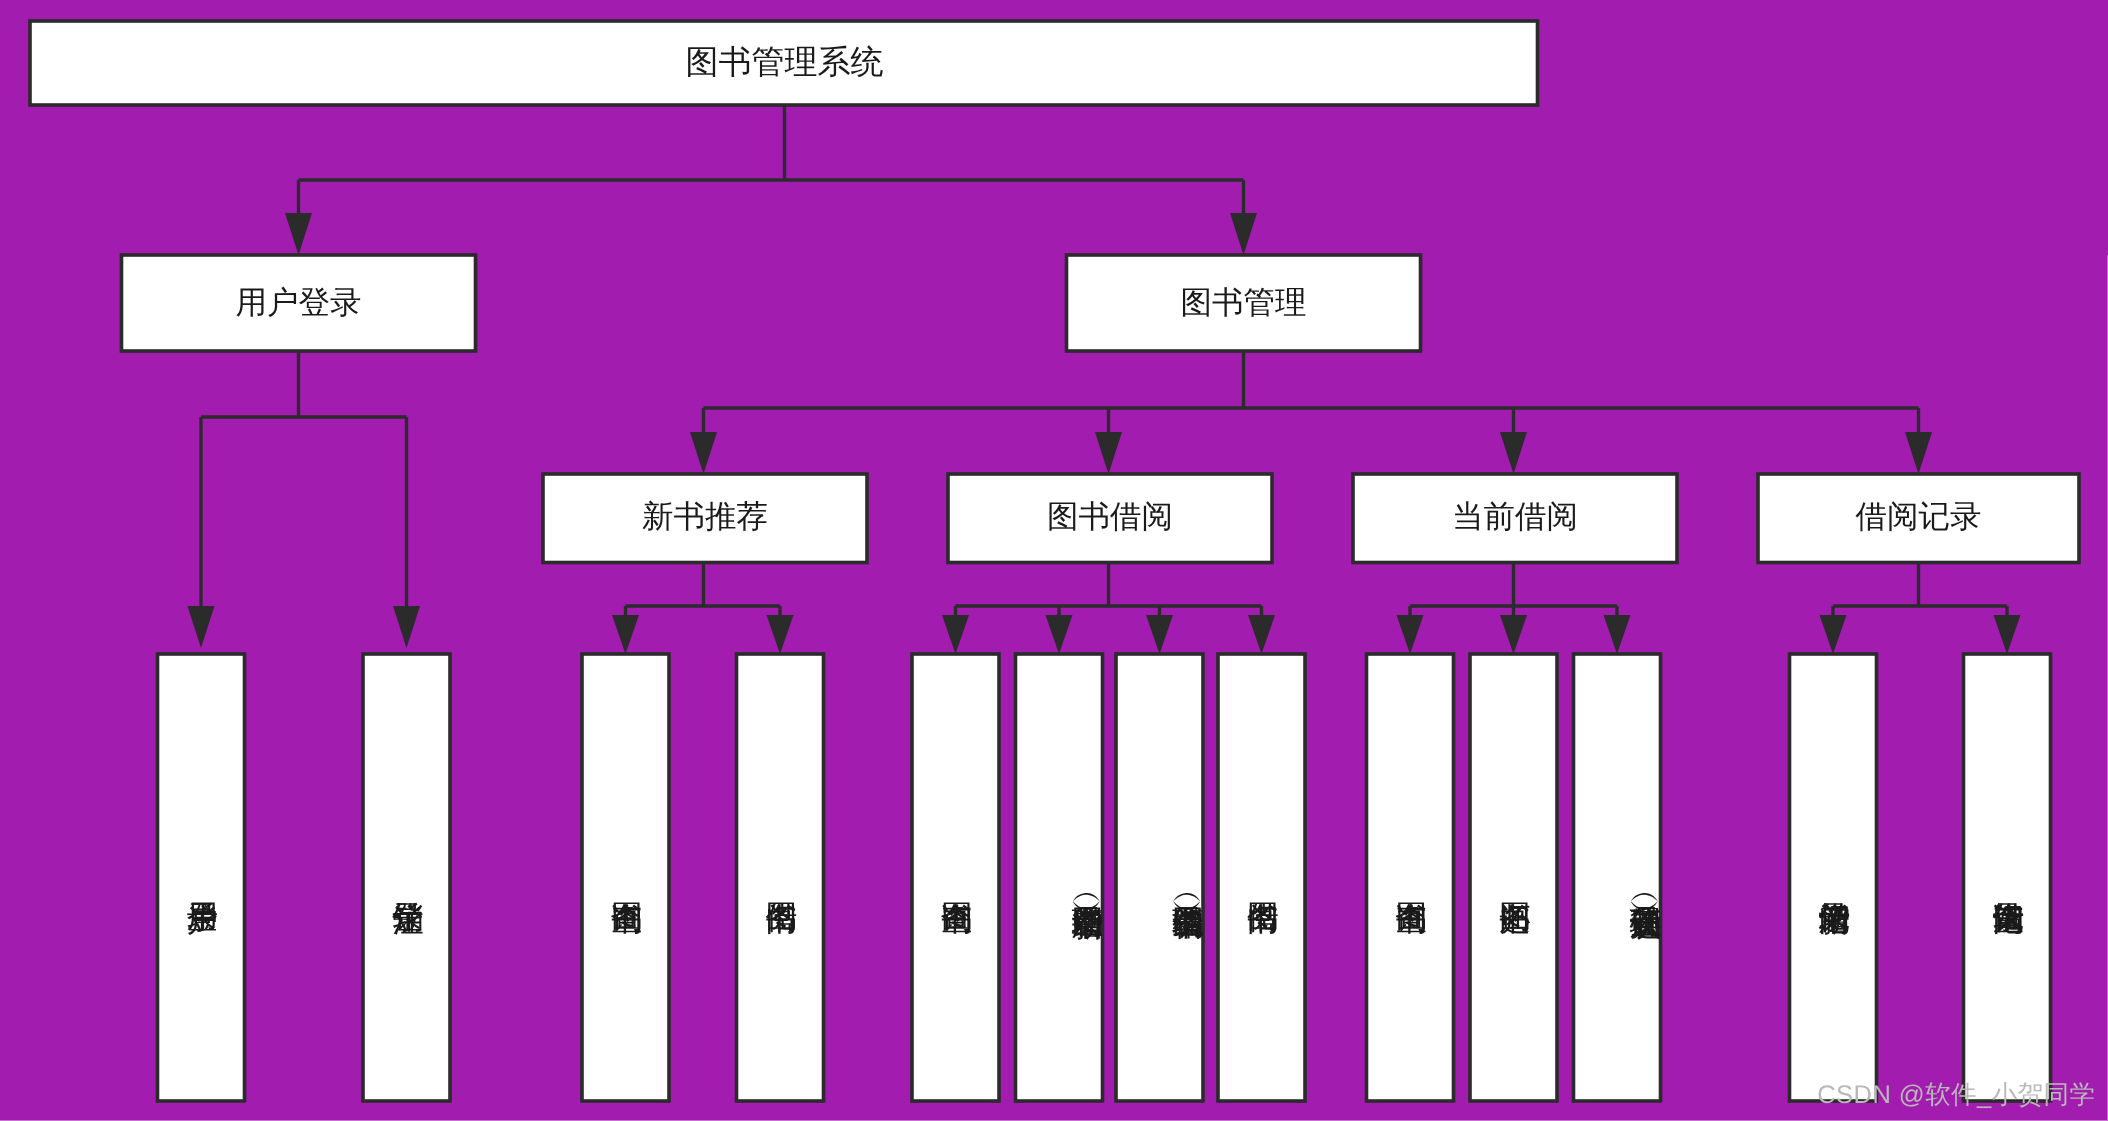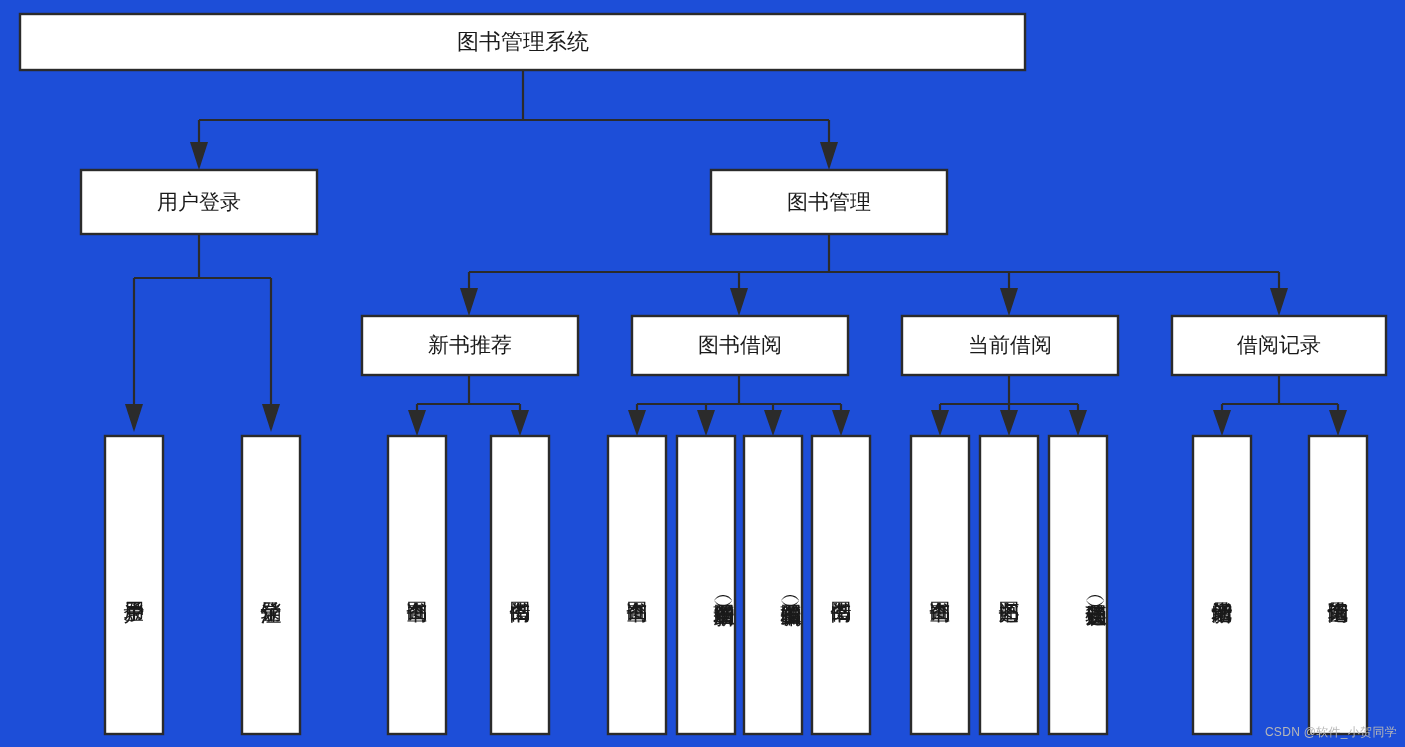--- a/index.html
+++ b/index.html
@@ -11,21 +11,21 @@
   body {
     width: 1405px;
     height: 747px;
     overflow: hidden;
     font-family: "Liberation Sans", "DejaVu Sans", sans-serif;
   }
   #diagram-root {
     position: relative;
     width: 1405px;
     height: 747px;
-    background: #1d4ed8;
+    background: #a21caf;
   }
   svg#flow-svg {
     position: absolute;
     left: 0;
     top: 0;
     width: 1405px;
     height: 747px;
     display: block;
   }
   .node-box {
@@ -71,21 +71,21 @@
     justify-content: center;
     white-space: nowrap;
     letter-spacing: 0px;
     pointer-events: none;
   }
   .watermark {
     position: absolute;
     right: 8px;
     bottom: 6px;
     font-family: "Liberation Sans", "DejaVu Sans", sans-serif;
-    font-size: 12px;
+    font-size: 17px;
     color: #b8b8b8;
     white-space: nowrap;
     letter-spacing: 0.3px;
   }
 </style>
 </head>
 <body>
 
 <div id="diagram-root">
 

